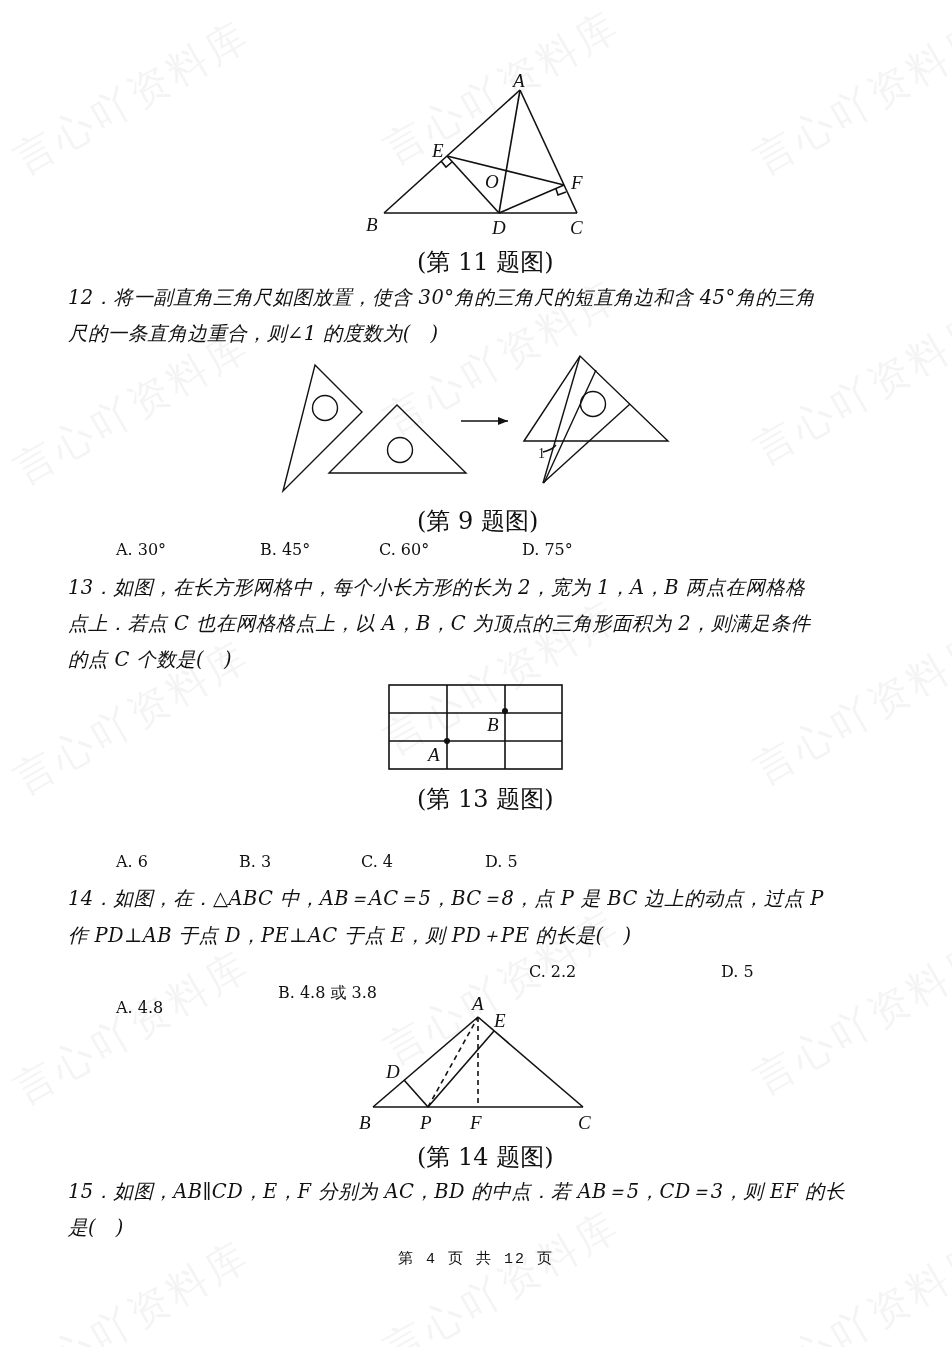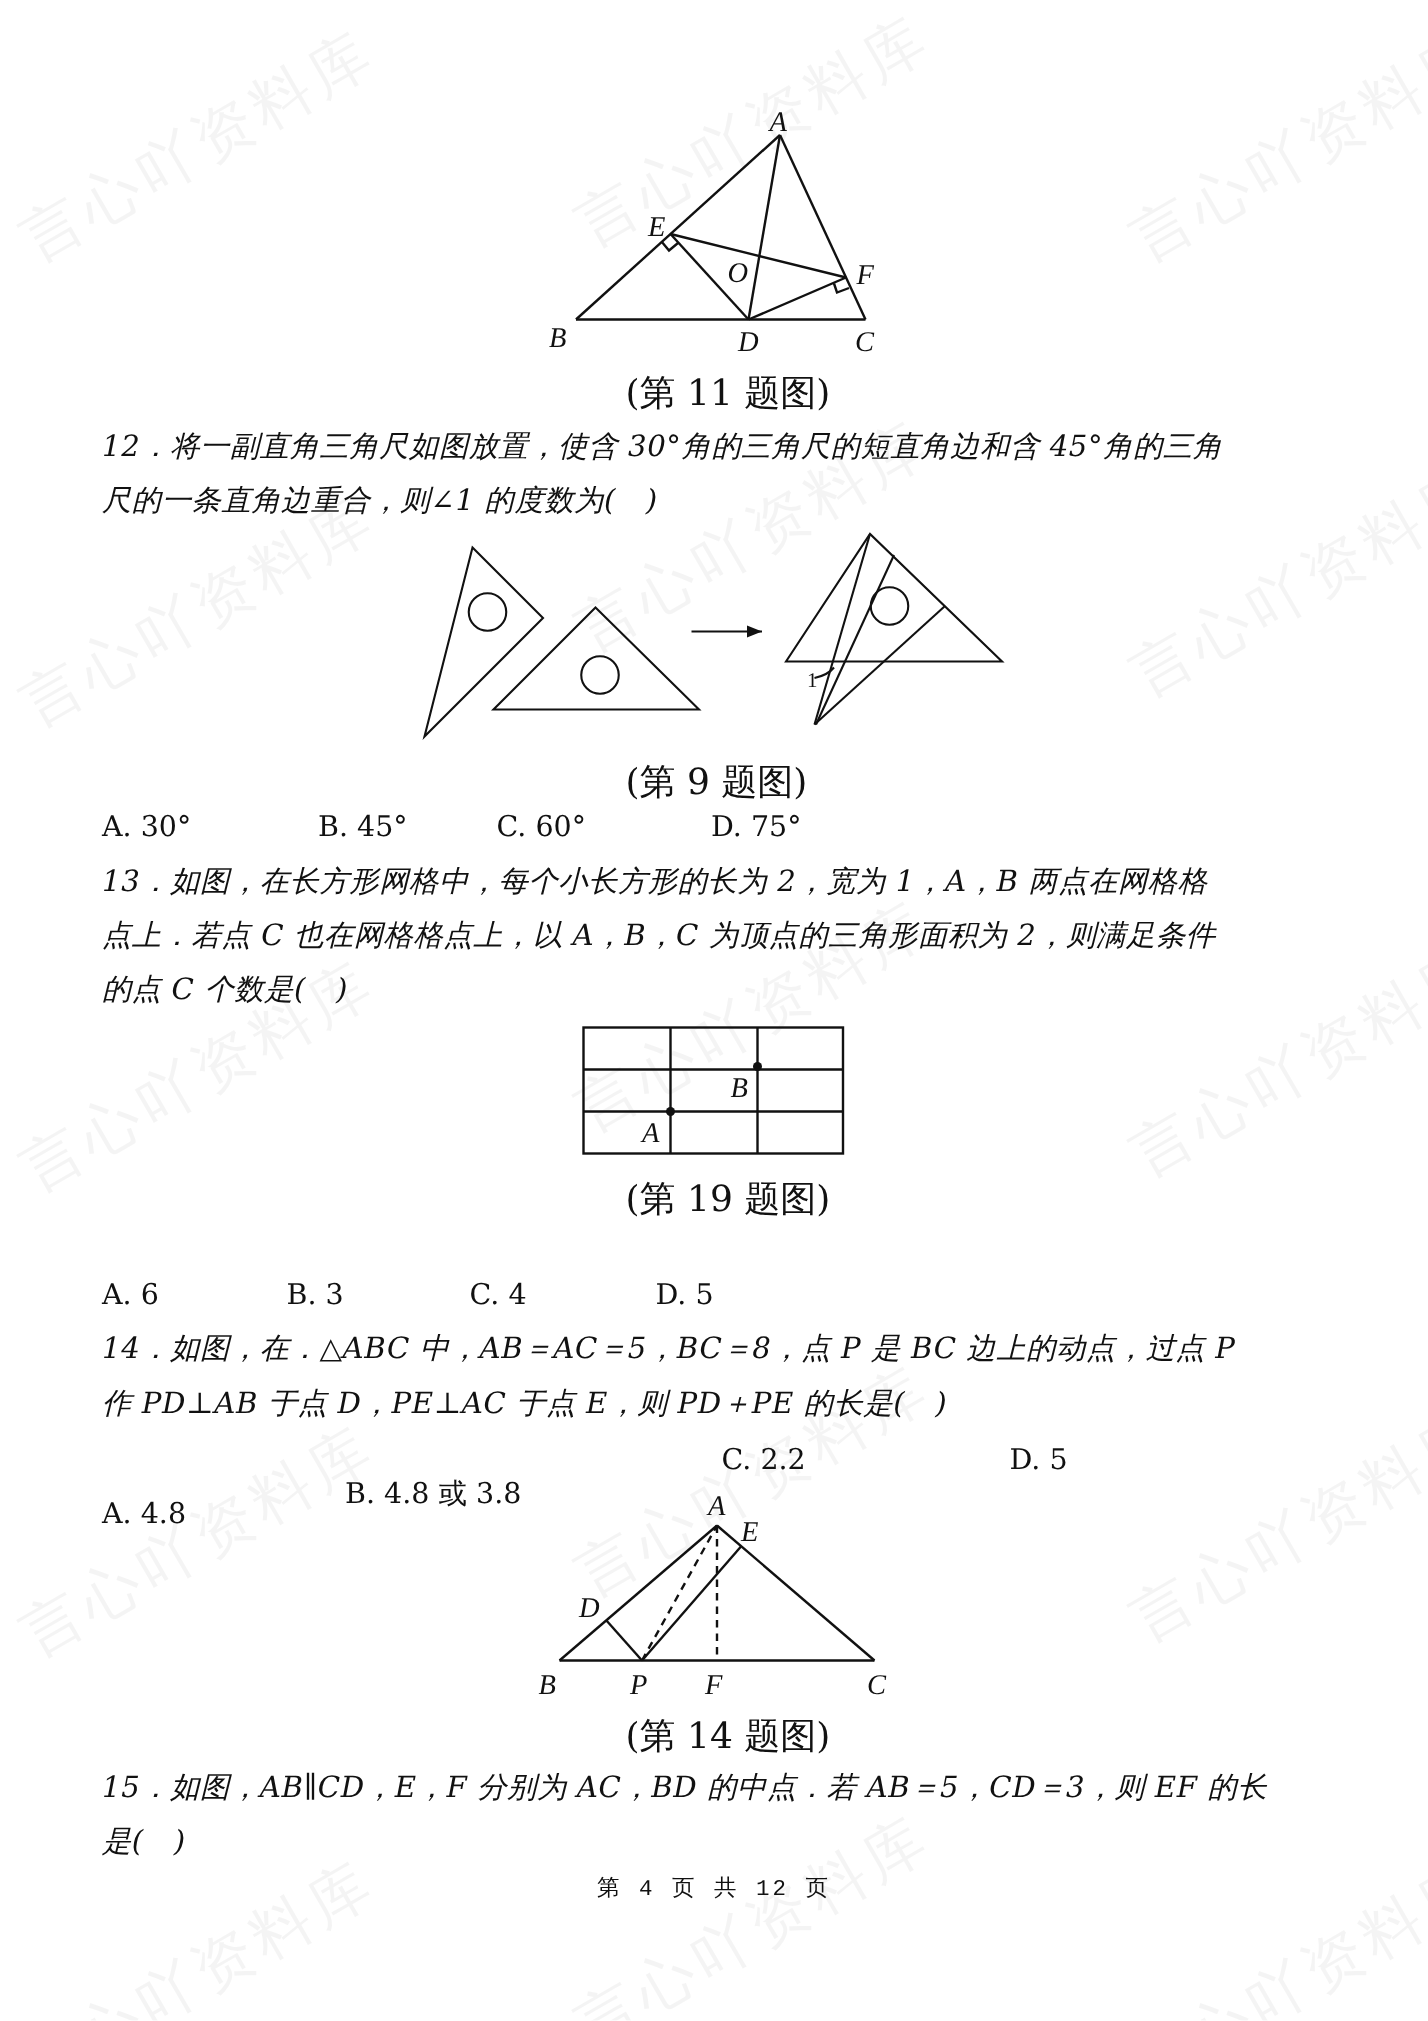--- a/index.html
+++ b/index.html
@@ -2,21 +2,21 @@
 <html><head>
 <meta charset="utf-8">
 <style>
   html, body { margin:0; padding:0; background:#ffffff; }
   body { width:952px; height:1347px; position:relative; overflow:hidden;
          font-family:"DejaVu Serif","Liberation Serif",serif; color:#111; }
   .wm { position:absolute; font-family:"DejaVu Sans",sans-serif; font-size:40px; color:rgba(0,0,0,0.045);
         transform:rotate(-30deg); white-space:nowrap; pointer-events:none; letter-spacing:4px; }
   .line { position:absolute; left:68px; font-size:19.5px; line-height:24px; white-space:nowrap; letter-spacing:0.4px;font-style:italic; }
   .cap { position:absolute; font-size:24px; white-space:nowrap; }
-  .opt { position:absolute; font-size:19px; white-space:nowrap; }
+  .opt { position:absolute; font-size:16px; white-space:nowrap;margin-left:48px; }
   svg { position:absolute; overflow:visible; }
   svg text { font-family:"Liberation Serif",serif; font-style:italic; font-size:19px; fill:#111; }
   .footer { position:absolute; top:1249px; left:0; width:952px; text-align:center; font-size:15px;
             font-family:Liberation Mono, monospace; letter-spacing:2px; }
 </style>
 </head>
 <body>
 
 <div>
   <div class="wm" style="left:0px;top:70px">言心吖资料库</div>
@@ -101,21 +101,21 @@
     <line x1="389" y1="713" x2="562" y2="713"></line>
     <line x1="389" y1="741" x2="562" y2="741"></line>
     <line x1="447" y1="685" x2="447" y2="769"></line>
     <line x1="505" y1="685" x2="505" y2="769"></line>
   </g>
   <circle cx="447" cy="741" r="3" fill="#111"></circle>
   <circle cx="505" cy="711" r="3" fill="#111"></circle>
   <text x="487" y="731">B</text>
   <text x="428" y="761">A</text>
 </svg>
-<div class="cap" style="left:417px;top:783px">(第 19 题图)</div>
+<div class="cap" style="left:417px;top:783px">(第 13 题图)</div>
 
 <div>
   <div class="opt" style="left:68px;top:852px">A. 6</div>
   <div class="opt" style="left:191px;top:852px">B. 3</div>
   <div class="opt" style="left:313px;top:852px">C. 4</div>
   <div class="opt" style="left:437px;top:852px">D. 5</div>
 </div>
 
 <div class="line" style="top:887px">14．如图，在．△ABC 中，AB＝AC＝5，BC＝8，点 P 是 BC 边上的动点，过点 P</div>
 <div class="line" style="top:924px">作 PD⊥AB 于点 D，PE⊥AC 于点 E，则 PD＋PE 的长是(　)</div>

